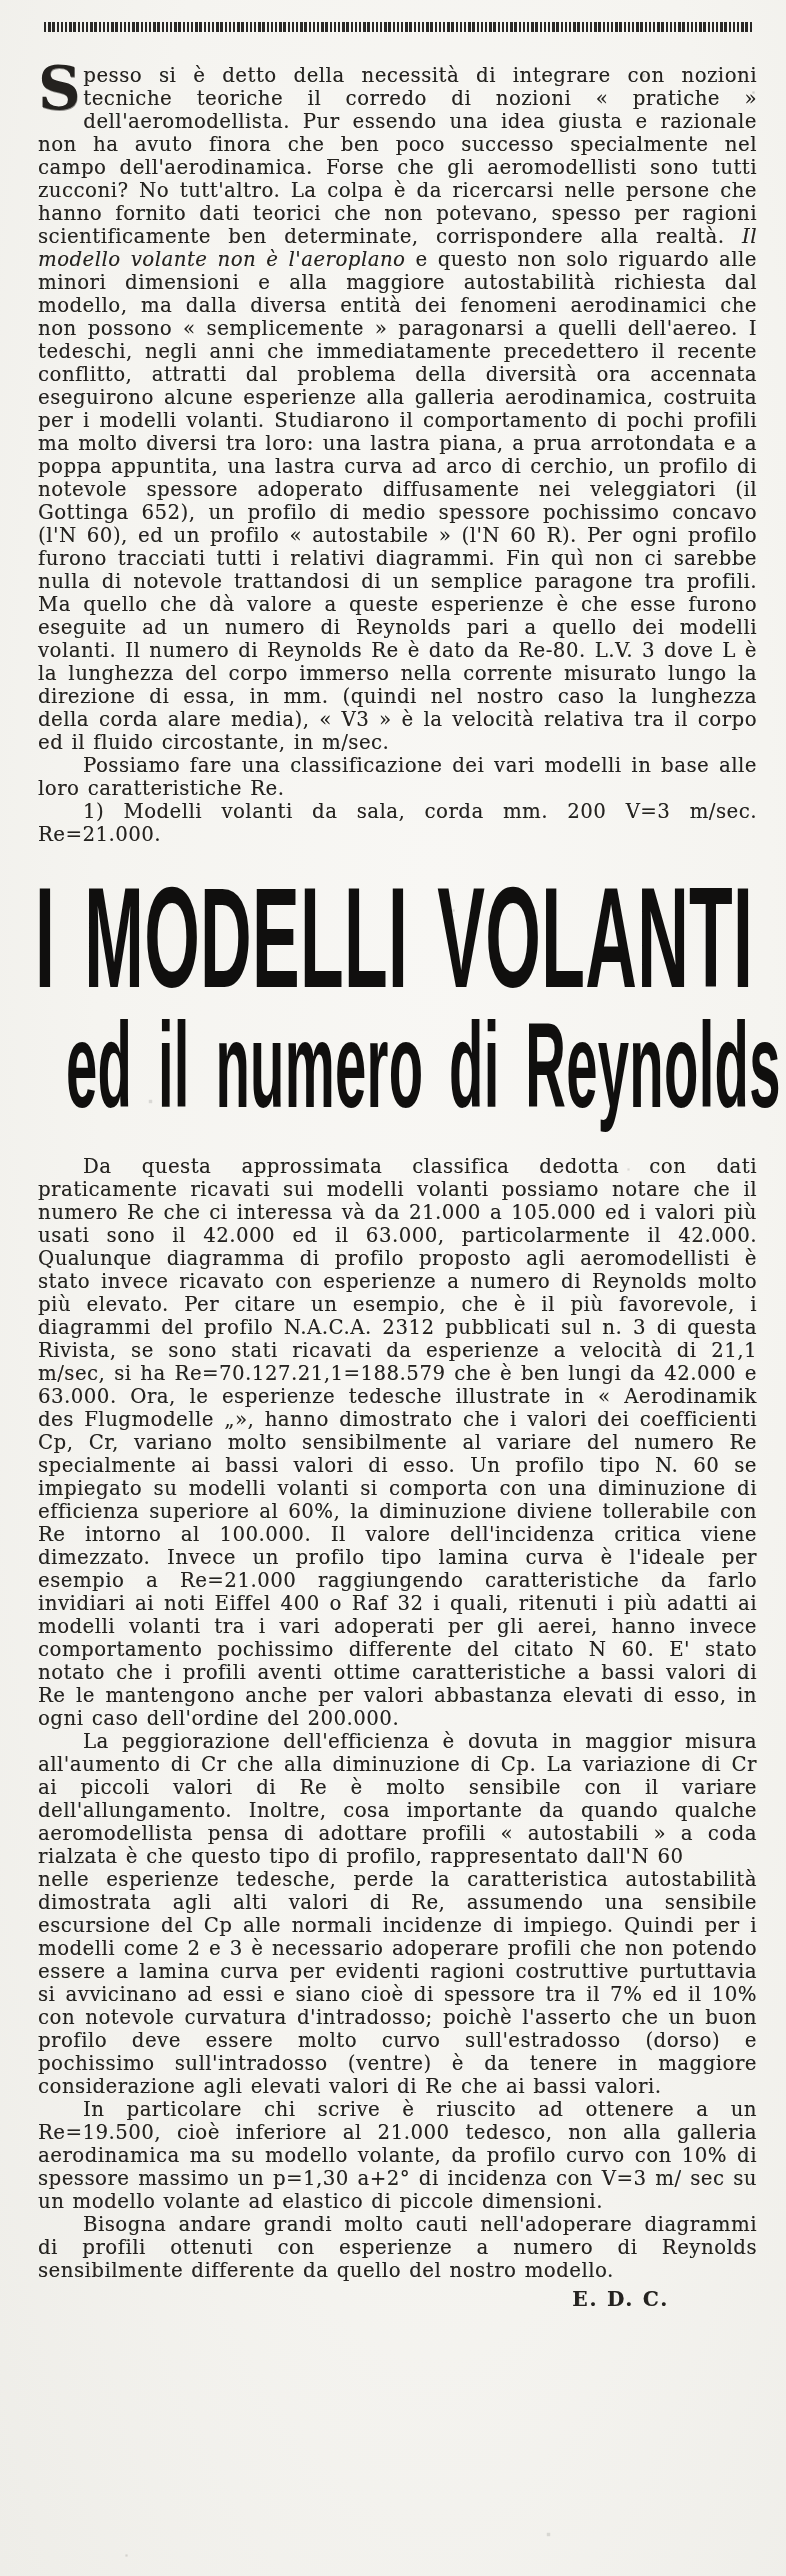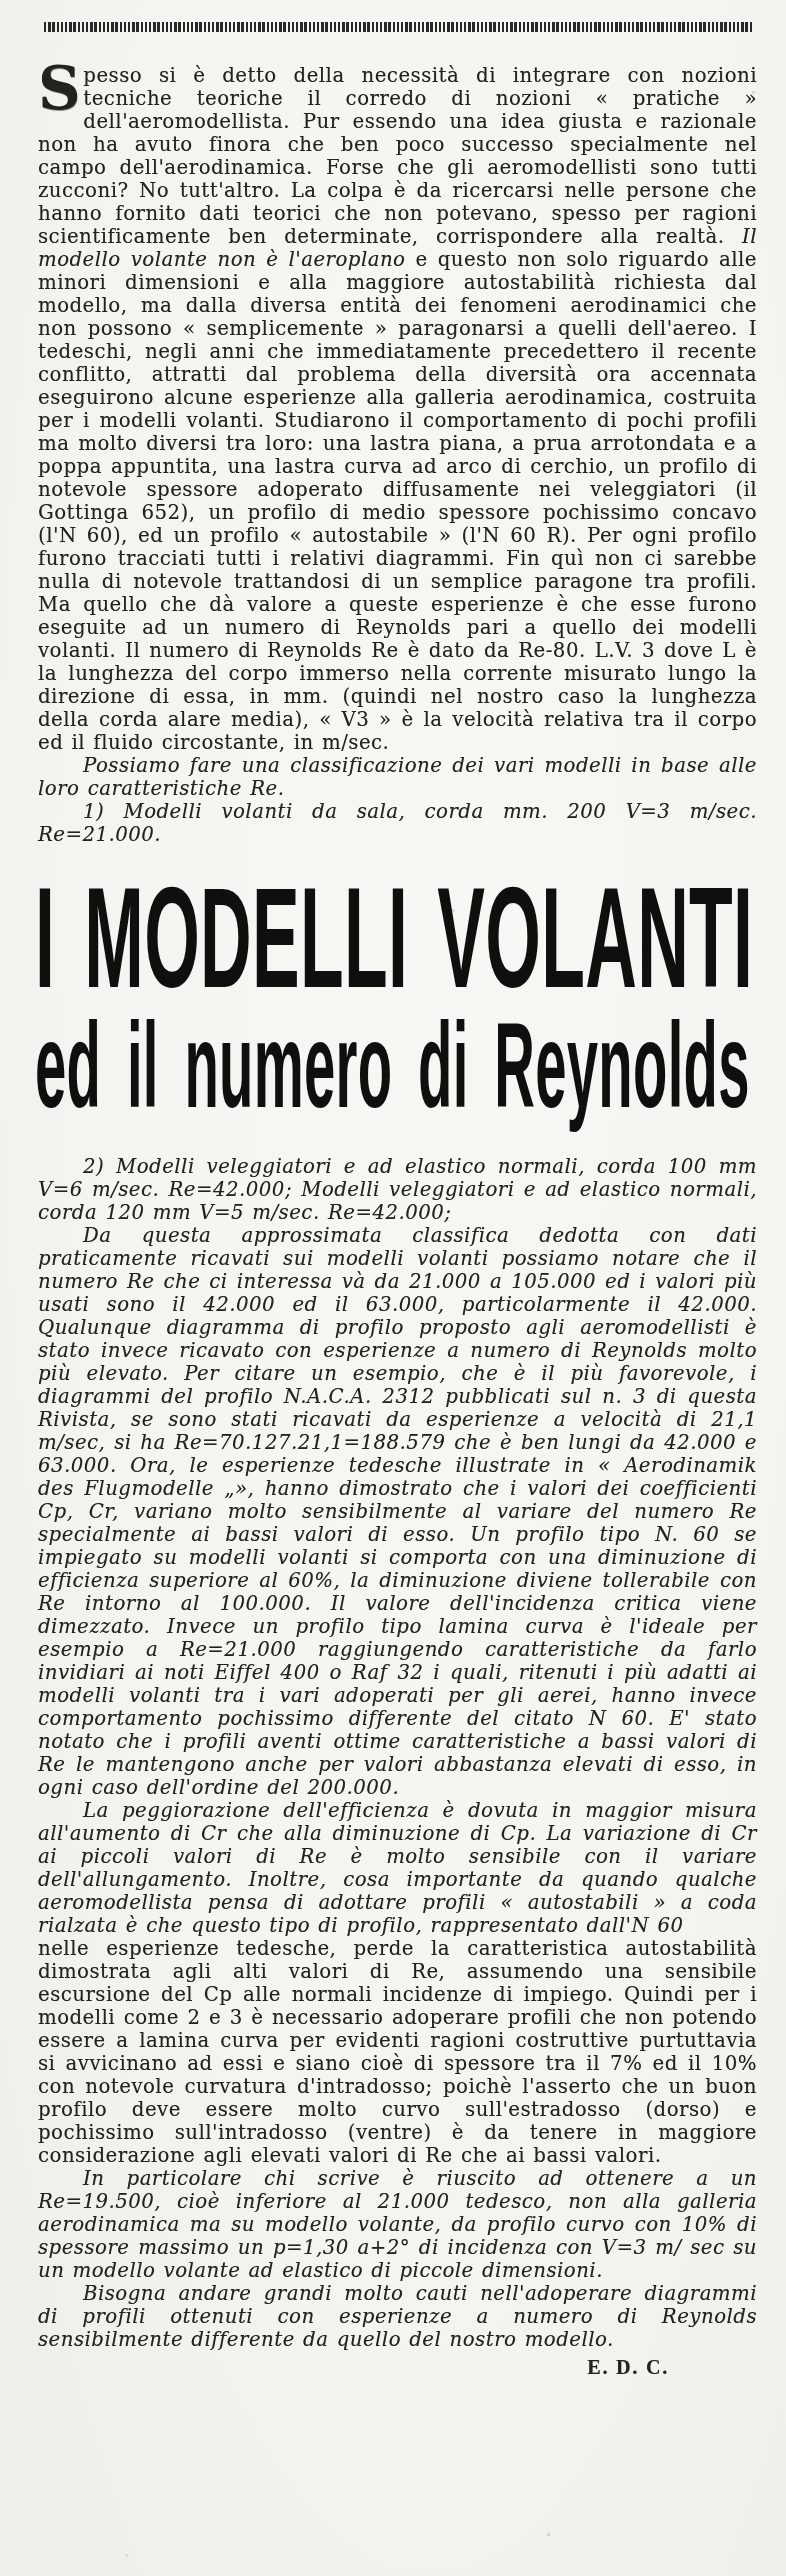--- a/index.html
+++ b/index.html
@@ -27,21 +27,21 @@
   .col.post{top:1155px;}
   p.body{
     margin:0;
     font-size:19.7px;
     line-height:23px;
     letter-spacing:0.5px;
     word-spacing:1.5px;
     text-align:justify;
     text-shadow:0.2px 0.2px 0.4px rgba(30,28,24,.38);
   }
-  p.ind{text-indent:45px;font-style:italic;}
+  p.ind{text-indent:45px;}
   .gap-xs{margin-top:3px;}
   .gap-sm{margin-top:9px;}
   .gap-lg{margin-top:25.4px;}
   .it{font-style:italic;}
   .dropcap{
     float:left;
     font-weight:bold;
     font-size:59px;
     line-height:45px;
     height:45px;
@@ -58,38 +58,37 @@
   }
   .t1{height:116px;overflow:visible;}
   .t1 span{
     display:inline-block;
     font-size:143px;line-height:116px;
     letter-spacing:0.6px;word-spacing:18px;
     white-space:nowrap;
     transform:scaleX(0.50);
     transform-origin:left center;
   }
-  .t2{height:107px;margin-top:15.8px;}
+  .t2{height:107px;margin-top:15.8px;margin-left:31px;}
   .t2 span{
     display:inline-block;
     font-size:121px;line-height:107px;
     letter-spacing:0.6px;word-spacing:21px;
     white-space:nowrap;
     transform:scaleX(0.465);
     transform-origin:left center;
   }
   .signature{
     margin:4.8px 0 0 0;
     text-align:right;
     padding-right:88px;
     font-weight:bold;
     font-size:20px;
     letter-spacing:1.8px;
     text-shadow:0.3px 0.3px 0.5px rgba(30,28,24,.4);
-    font-family:Liberation Serif, serif;
   }
   .speckles{
     position:absolute;left:0;top:0;width:1.2px;height:1.2px;background:transparent;
     box-shadow:
       643px 75px 0 1.2px rgba(60,58,52,.18),
       753px 92px 0 0.6px rgba(60,58,52,.22),
       150px 1101px 0 1.2px rgba(60,58,52,.15),
       453px 910px 0 0.6px rgba(60,58,52,.2),
       628px 1169px 0 0.6px rgba(60,58,52,.14),
       548px 2534px 0 1.2px rgba(60,58,52,.14),
@@ -111,21 +110,20 @@
     <p class="body ind">Possiamo fare una classificazione dei vari modelli in base alle loro caratteristiche Re.</p>
     <p class="body ind gap-sm">1) Modelli volanti da sala, corda mm. 200 V=3 m/sec. Re=21.000.</p>
   </div>
 
   <div class="headline">
     <div class="t1"><span>I MODELLI VOLANTI</span></div>
     <div class="t2"><span>ed il numero di Reynolds</span></div>
   </div>
 
   <div class="col post">
-    <p class="body ind">2) Modelli veleggiatori e ad elastico normali, corda 100 mm V=6 m/sec. Re=42.000; Modelli veleggiatori e ad elastico normali, corda 120 mm V=5 m/sec. Re=42.000;</p>
     <p class="body ind">Da questa approssimata classifica dedotta con dati praticamente ricavati sui modelli volanti possiamo notare che il numero Re che ci interessa và da 21.000 a 105.000 ed i valori più usati sono il 42.000 ed il 63.000, particolarmente il 42.000. Qualunque diagramma di profilo proposto agli aeromodellisti è stato invece ricavato con esperienze a numero di Reynolds molto più elevato. Per citare un esempio, che è il più favorevole, i diagrammi del profilo N.A.C.A. 2312 pubblicati sul n. 3 di questa Rivista, se sono stati ricavati da esperienze a velocità di 21,1 m/sec, si ha Re=70.127.21,1=188.579 che è ben lungi da 42.000 e 63.000. Ora, le esperienze tedesche illustrate in « Aerodinamik des Flugmodelle „», hanno dimostrato che i valori dei coefficienti Cp, Cr, variano molto sensibilmente al variare del numero Re specialmente ai bassi valori di esso. Un profilo tipo N. 60 se impiegato su modelli volanti si comporta con una diminuzione di efficienza superiore al 60%, la diminuzione diviene tollerabile con Re intorno al 100.000. Il valore dell'incidenza critica viene dimezzato. Invece un profilo tipo lamina curva è l'ideale per esempio a Re=21.000 raggiungendo caratteristiche da farlo invidiari ai noti Eiffel 400 o Raf 32 i quali, ritenuti i più adatti ai modelli volanti tra i vari adoperati per gli aerei, hanno invece comportamento pochissimo differente del citato N 60. E' stato notato che i profili aventi ottime caratteristiche a bassi valori di Re le mantengono anche per valori abbastanza elevati di esso, in ogni caso dell'ordine del 200.000.</p>
     <p class="body ind">La peggiorazione dell'efficienza è dovuta in maggior misura all'aumento di Cr che alla diminuzione di Cp. La variazione di Cr ai piccoli valori di Re è molto sensibile con il variare dell'allungamento. Inoltre, cosa importante da quando qualche aeromodellista pensa di adottare profili « autostabili » a coda rialzata è che questo tipo di profilo, rappresentato dall'N 60</p>
     <p class="body gap-lg">nelle esperienze tedesche, perde la caratteristica autostabilità dimostrata agli alti valori di Re, assumendo una sensibile escursione del Cp alle normali incidenze di impiego. Quindi per i modelli come 2 e 3 è necessario adoperare profili che non potendo essere a lamina curva per evidenti ragioni costruttive purtuttavia si avvicinano ad essi e siano cioè di spessore tra il 7% ed il 10% con notevole curvatura d'intradosso; poichè l'asserto che un buon profilo deve essere molto curvo sull'estradosso (dorso) e pochissimo sull'intradosso (ventre) è da tenere in maggiore considerazione agli elevati valori di Re che ai bassi valori.</p>
     <p class="body ind gap-xs">In particolare chi scrive è riuscito ad ottenere a un Re=19.500, cioè inferiore al 21.000 tedesco, non alla galleria aerodinamica ma su modello volante, da profilo curvo con 10% di spessore massimo un p=1,30 a+2° di incidenza con V=3 m/ sec su un modello volante ad elastico di piccole dimensioni.</p>
     <p class="body ind gap-xs">Bisogna andare grandi molto cauti nell'adoperare diagrammi di profili ottenuti con esperienze a numero di Reynolds sensibilmente differente da quello del nostro modello.</p>
     <p class="signature">E. D. C.</p>
   </div>
 
   <div class="speckles"></div>
 </div>

